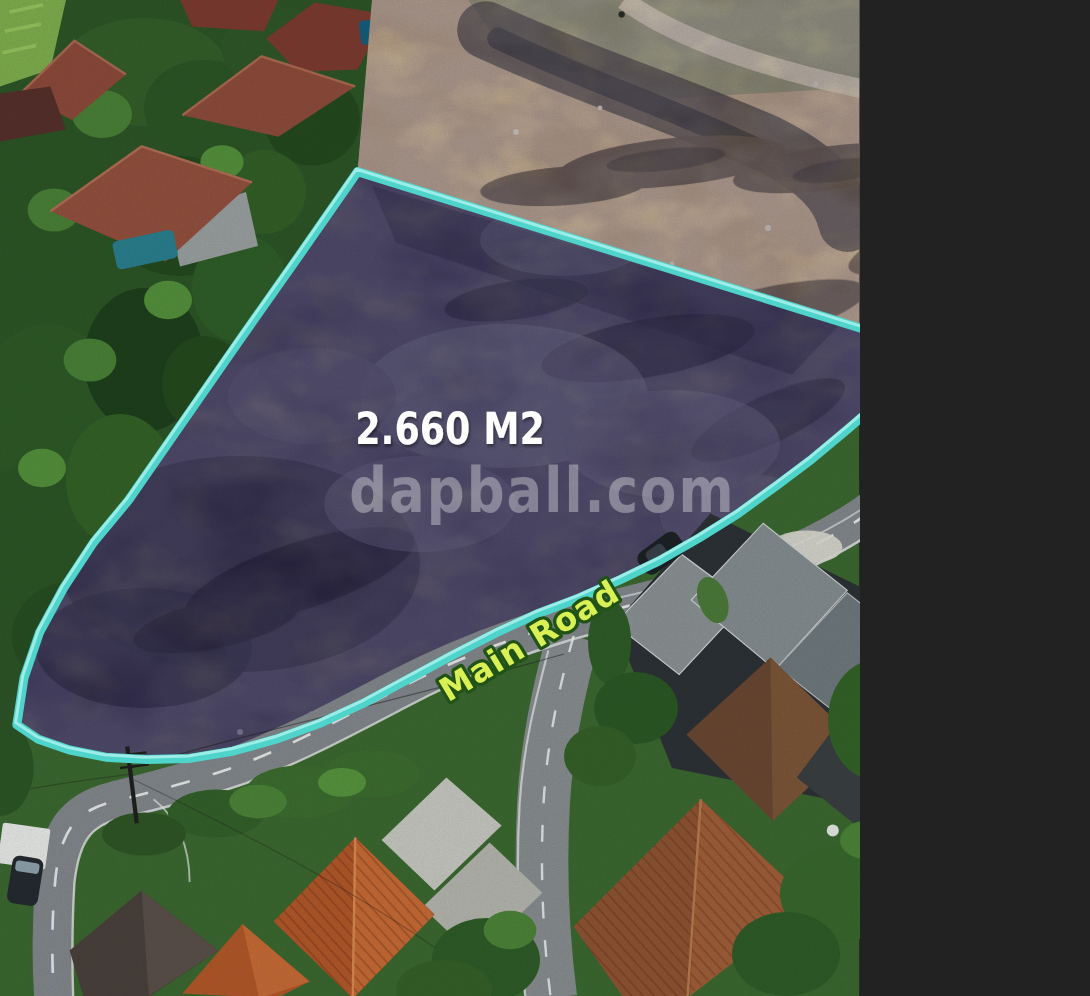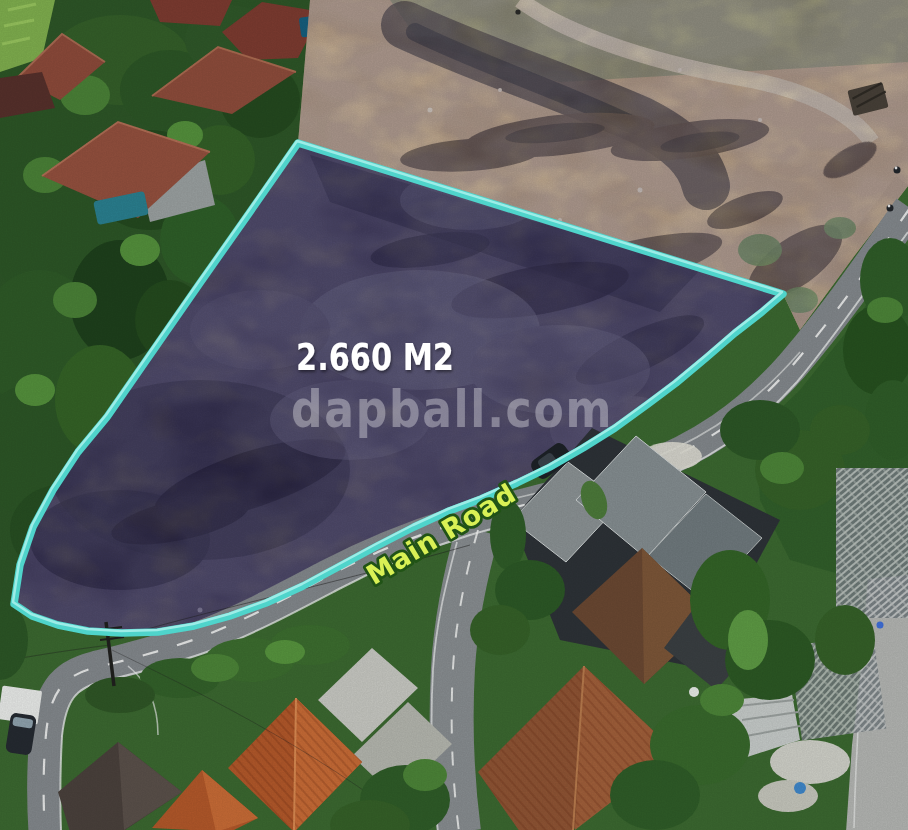--- a/index.html
+++ b/index.html
@@ -1,16 +1,16 @@
 <!DOCTYPE html>
 <html style="--c-boundary: #4fd4cb; --c-boundary-light: #a9f1ec; --c-area-text: #ffffff; --c-road-label-fill: #d9f155; --c-road-label-stroke: #215316; --c-watermark: rgba(255,255,255,0.34);"><head>
 <meta charset="utf-8">
 <style>
   html,body{margin:0;padding:0;background:#222;}
-  .stage{position:relative;width:908px;height:830px;overflow:hidden;
+  .stage{position:relative;width:716px;height:830px;overflow:hidden;
          font-family:"DejaVu Sans","Liberation Sans",sans-serif;}
   svg{display:block}
   text{font-family:"DejaVu Sans","Liberation Sans",sans-serif;}
   .area-label{font-weight:bold;fill:var(--c-area-text,#fff);}
   .watermark{font-weight:bold;fill:var(--c-watermark,rgba(255,255,255,.34));letter-spacing:2px;}
   .road-label{font-weight:bold;fill:var(--c-road-label-fill,#d9f155);
               stroke:var(--c-road-label-stroke,#215316);stroke-width:5.5px;
               paint-order:stroke fill;stroke-linejoin:round;letter-spacing:1px;}
 </style>
 </head>

